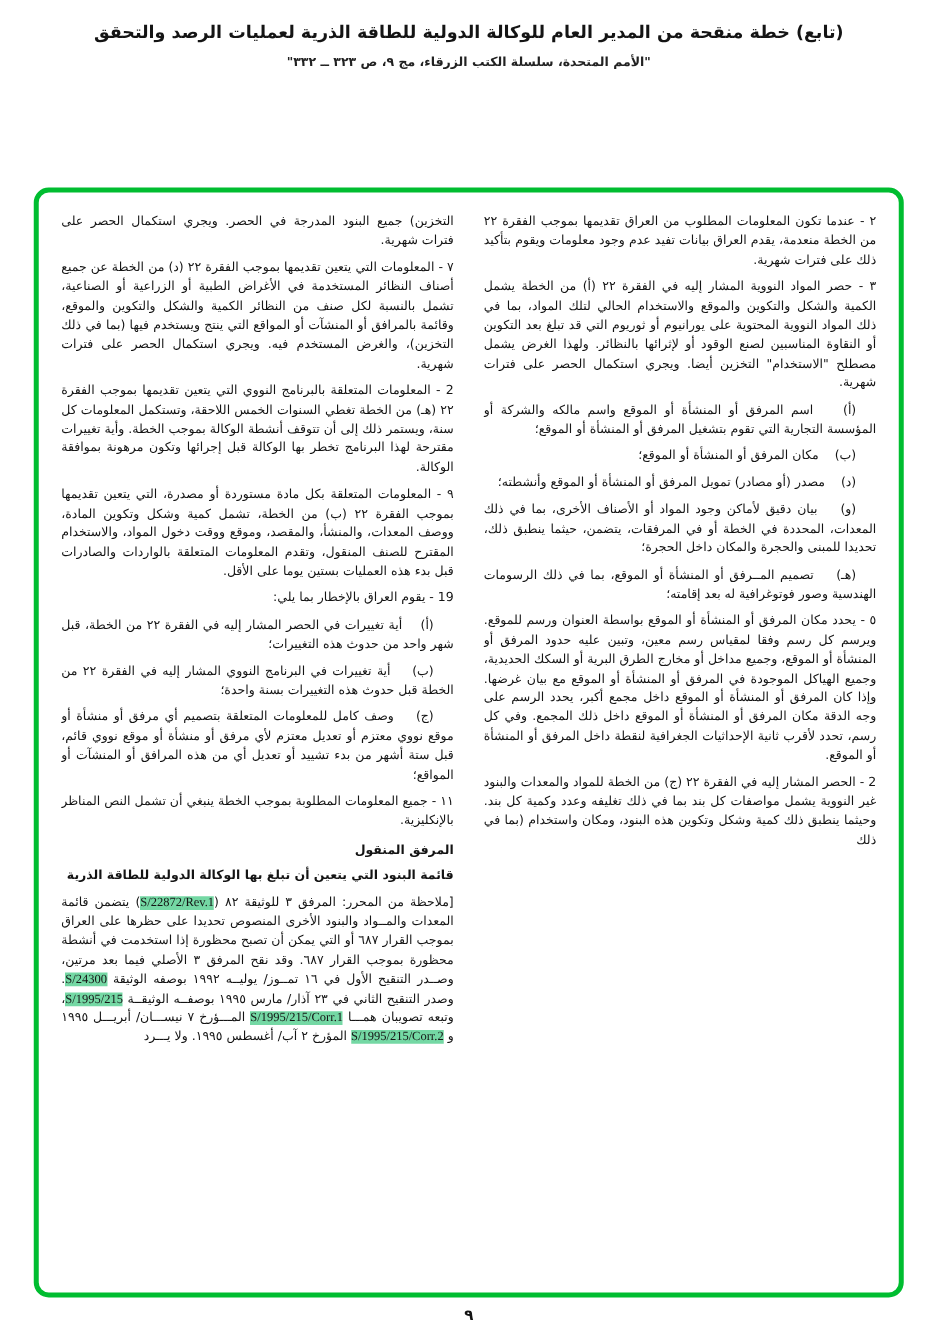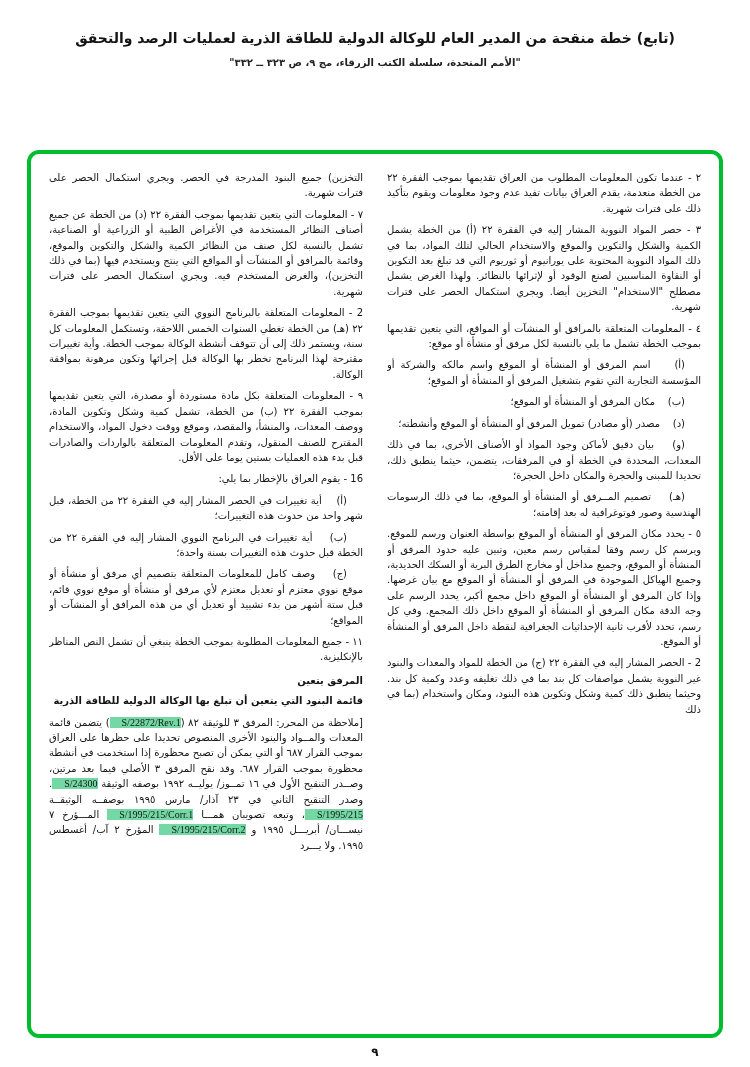--- a/index.html
+++ b/index.html
@@ -4,21 +4,21 @@
 <style>
   * { margin:0; padding:0; box-sizing:border-box; }
   body {
     width:750px; height:1067px;
     background:#ffffff;
     color:#141414;
     font-family:"DejaVu Sans", sans-serif;
     position:relative;
     overflow:hidden;
   }
-  .header { direction:rtl; text-align:center; padding-top:26px; }
+  .header { direction:rtl; text-align:center; padding-top:14px; }
   .h-line { font-weight:bold; font-size:14px; line-height:1.75; }
   .h-src  { font-weight:bold; font-size:10px; margin-top:6px; color:#222; }
 
   .green-box {
     position:absolute; left:27px; top:150px;
     width:696px; height:888px;
     border:4px solid #00bd30;
     border-radius:12px;
     padding:16px 18px;
     background:#fff;
@@ -30,61 +30,60 @@
     text-align:justify;
     font-size:10px;
     line-height:15.4px;
     overflow:hidden;
   }
   .para { margin-bottom:6px; }
   .sub  { text-indent:16px; }
   .heading    { font-weight:bold; margin:8px 0 5px; }
   .subheading { font-weight:bold; margin-bottom:6px; }
   .hl    { background:#74d8a4; }
-  .latin { direction:ltr; unicode-bidi:embed; font-family:"Liberation Serif", serif; white-space:nowrap;padding-left:12px; }
+  .latin { direction:ltr; unicode-bidi:embed; font-family:"Liberation Serif", serif; white-space:nowrap; }
   .footer {
     position:absolute; left:0; right:0; bottom:8px;
     text-align:center; font-size:12px; font-weight:bold;
   }
 </style>
 </head>
 <body>
 
 <div class="page">
 
   <div class="header">
     <div class="h-line">(تابع) خطة منقحة من المدير العام للوكالة الدولية للطاقة الذرية لعمليات الرصد والتحقق</div>
     <div class="h-src">"الأمم المتحدة، سلسلة الكتب الزرقاء، مج ٩، ص ٣٢٣ ــ ٣٣٢"</div>
   </div>
 
   <div class="green-box">
     <div class="cols">
       <div class="col">
           <div class="para"><span>٢ -  عندما تكون المعلومات المطلوب من العراق تقديمها بموجب الفقرة ٢٢ من الخطة منعدمة، يقدم العراق بيانات تفيد عدم وجود معلومات ويقوم بتأكيد ذلك على فترات شهرية.</span></div>
           <div class="para"><span>٣ -  حصر المواد النووية المشار إليه في الفقرة ٢٢ (أ) من الخطة يشمل الكمية والشكل والتكوين والموقع والاستخدام الحالي لتلك المواد، بما في ذلك المواد النووية المحتوية على يورانيوم أو ثوريوم التي قد تبلغ بعد التكوين أو النقاوة المناسبين لصنع الوقود أو لإثرائها بالنظائر. ولهذا الغرض يشمل مصطلح "الاستخدام" التخزين أيضا. ويجري استكمال الحصر على فترات شهرية.</span></div>
-          <div class="para"><span>٤ -  المعلومات المتعلقة بالمرافق أو المنشآت أو المواقع، التي يتعين تقديمها بموجب الخطة تشمل ما يلي بالنسبة لكل مرفق أو منشأة أو موقع:</span></div>
           <div class="para sub"><span>(أ)&nbsp;&nbsp;&nbsp;&nbsp;اسم المرفق أو المنشأة أو الموقع واسم مالكه والشركة أو المؤسسة التجارية التي تقوم بتشغيل المرفق أو المنشأة أو الموقع؛</span></div>
           <div class="para sub"><span>(ب)&nbsp;&nbsp;&nbsp;&nbsp;مكان المرفق أو المنشأة أو الموقع؛</span></div>
           <div class="para sub"><span>(د)&nbsp;&nbsp;&nbsp;&nbsp;مصدر (أو مصادر) تمويل المرفق أو المنشأة أو الموقع وأنشطته؛</span></div>
           <div class="para sub"><span>(و)&nbsp;&nbsp;&nbsp;&nbsp;بيان دقيق لأماكن وجود المواد أو الأصناف الأخرى، بما في ذلك المعدات، المحددة في الخطة أو في المرفقات، يتضمن، حيثما ينطبق ذلك، تحديدا للمبنى والحجرة والمكان داخل الحجرة؛</span></div>
           <div class="para sub"><span>(هـ)&nbsp;&nbsp;&nbsp;&nbsp;تصميم المــرفق أو المنشأة أو الموقع، بما في ذلك الرسومات الهندسية وصور فوتوغرافية له بعد إقامته؛</span></div>
           <div class="para"><span>٥ -  يحدد مكان المرفق أو المنشأة أو الموقع بواسطة العنوان ورسم للموقع. ويرسم كل رسم وفقا لمقياس رسم معين، وتبين عليه حدود المرفق أو المنشأة أو الموقع، وجميع مداخل أو مخارج الطرق البرية أو السكك الحديدية، وجميع الهياكل الموجودة في المرفق أو المنشأة أو الموقع مع بيان غرضها. وإذا كان المرفق أو المنشأة أو الموقع داخل مجمع أكبر، يحدد الرسم على وجه الدقة مكان المرفق أو المنشأة أو الموقع داخل ذلك المجمع. وفي كل رسم، تحدد لأقرب ثانية الإحداثيات الجغرافية لنقطة داخل المرفق أو المنشأة أو الموقع.</span></div>
           <div class="para"><span>2 -  الحصر المشار إليه في الفقرة ٢٢ (ج) من الخطة للمواد والمعدات والبنود غير النووية يشمل مواصفات كل بند بما في ذلك تغليفه وعدد وكمية كل بند. وحيثما ينطبق ذلك كمية وشكل وتكوين هذه البنود، ومكان واستخدام (بما في ذلك</span></div>
         </div>
       <div class="col">
           <div class="para"><span>التخزين) جميع البنود المدرجة في الحصر. ويجري استكمال الحصر على فترات شهرية.</span></div>
           <div class="para"><span>٧ -  المعلومات التي يتعين تقديمها بموجب الفقرة ٢٢ (د) من الخطة عن جميع أصناف النظائر المستخدمة في الأغراض الطبية أو الزراعية أو الصناعية، تشمل بالنسبة لكل صنف من النظائر الكمية والشكل والتكوين والموقع، وقائمة بالمرافق أو المنشآت أو المواقع التي ينتج ويستخدم فيها (بما في ذلك التخزين)، والغرض المستخدم فيه. ويجري استكمال الحصر على فترات شهرية.</span></div>
           <div class="para"><span>2 -  المعلومات المتعلقة بالبرنامج النووي التي يتعين تقديمها بموجب الفقرة ٢٢ (هـ) من الخطة تغطي السنوات الخمس اللاحقة، وتستكمل المعلومات كل سنة، ويستمر ذلك إلى أن تتوقف أنشطة الوكالة بموجب الخطة. وأية تغييرات مقترحة لهذا البرنامج تخطر بها الوكالة قبل إجرائها وتكون مرهونة بموافقة الوكالة.</span></div>
           <div class="para"><span>٩ -  المعلومات المتعلقة بكل مادة مستوردة أو مصدرة، التي يتعين تقديمها بموجب الفقرة ٢٢ (ب) من الخطة، تشمل كمية وشكل وتكوين المادة، ووصف المعدات، والمنشأ، والمقصد، وموقع ووقت دخول المواد، والاستخدام المقترح للصنف المنقول، وتقدم المعلومات المتعلقة بالواردات والصادرات قبل بدء هذه العمليات بستين يوما على الأقل.</span></div>
-          <div class="para"><span>16 -  يقوم العراق بالإخطار بما يلي:</span></div>
+          <div class="para"><span>19 -  يقوم العراق بالإخطار بما يلي:</span></div>
           <div class="para sub"><span>(أ)&nbsp;&nbsp;&nbsp;&nbsp;أية تغييرات في الحصر المشار إليه في الفقرة ٢٢ من الخطة، قبل شهر واحد من حدوث هذه التغييرات؛</span></div>
           <div class="para sub"><span>(ب)&nbsp;&nbsp;&nbsp;&nbsp;أية تغييرات في البرنامج النووي المشار إليه في الفقرة ٢٢ من الخطة قبل حدوث هذه التغييرات بسنة واحدة؛</span></div>
           <div class="para sub"><span>(ج)&nbsp;&nbsp;&nbsp;&nbsp;وصف كامل للمعلومات المتعلقة بتصميم أي مرفق أو منشأة أو موقع نووي معتزم أو تعديل معتزم لأي مرفق أو منشأة أو موقع نووي قائم، قبل ستة أشهر من بدء تشييد أو تعديل أي من هذه المرافق أو المنشآت أو المواقع؛</span></div>
           <div class="para"><span>١١ -  جميع المعلومات المطلوبة بموجب الخطة ينبغي أن تشمل النص المناظر بالإنكليزية.</span></div>
-          <div class="para heading"><span>المرفق يتعين</span></div>
+          <div class="para heading"><span>المرفق المنقول</span></div>
           <div class="para subheading"><span>قائمة البنود التي يتعين أن تبلغ بها الوكالة الدولية للطاقة الذرية</span></div>
           <div class="para"><span>[ملاحظة من المحرر: المرفق ٣ للوثيقة ٨٢ (</span><span class="hl latin">S/22872/Rev.1</span><span>) يتضمن قائمة المعدات والمــواد والبنود الأخرى المنصوص تحديدا على حظرها على العراق بموجب القرار ٦٨٧ أو التي يمكن أن تصبح محظورة إذا استخدمت في أنشطة محظورة بموجب القرار ٦٨٧. وقد نقح المرفق ٣ الأصلي فيما بعد مرتين، وصــدر التنقيح الأول في ١٦ تمــوز/ يوليــه ١٩٩٢ بوصفه الوثيقة </span><span class="hl latin">S/24300</span><span>. وصدر التنقيح الثاني في ٢٣ آذار/ مارس ١٩٩٥ بوصفــه الوثيقــة </span><span class="hl latin">S/1995/215</span><span>، وتبعه تصويبان همـــا </span><span class="hl latin">S/1995/215/Corr.1</span><span> المـــؤرخ ٧ نيســـان/ أبريـــل ١٩٩٥ و </span><span class="hl latin">S/1995/215/Corr.2</span><span> المؤرخ ٢ آب/ أغسطس ١٩٩٥. ولا يـــرد</span></div>
         </div>
     </div>
   </div>
 
   <div class="footer">٩</div>
 
 </div>
 

